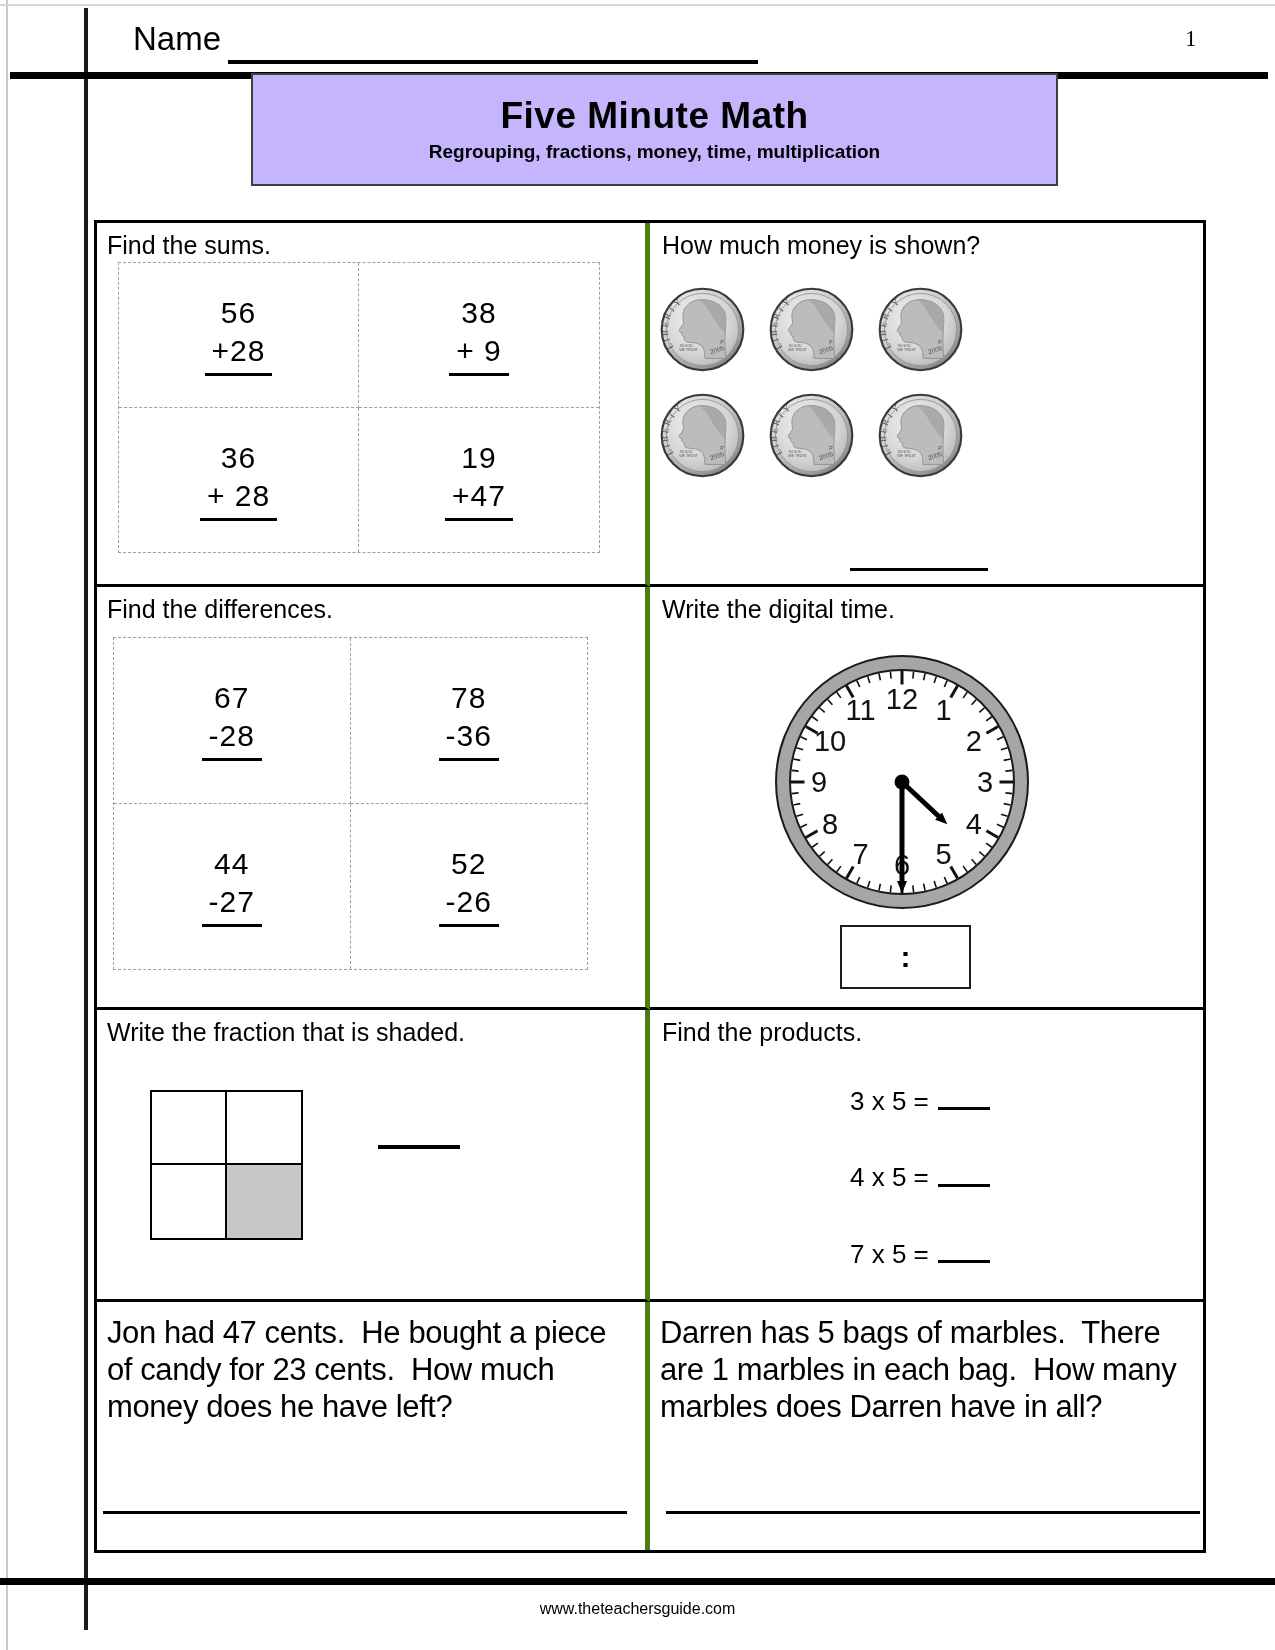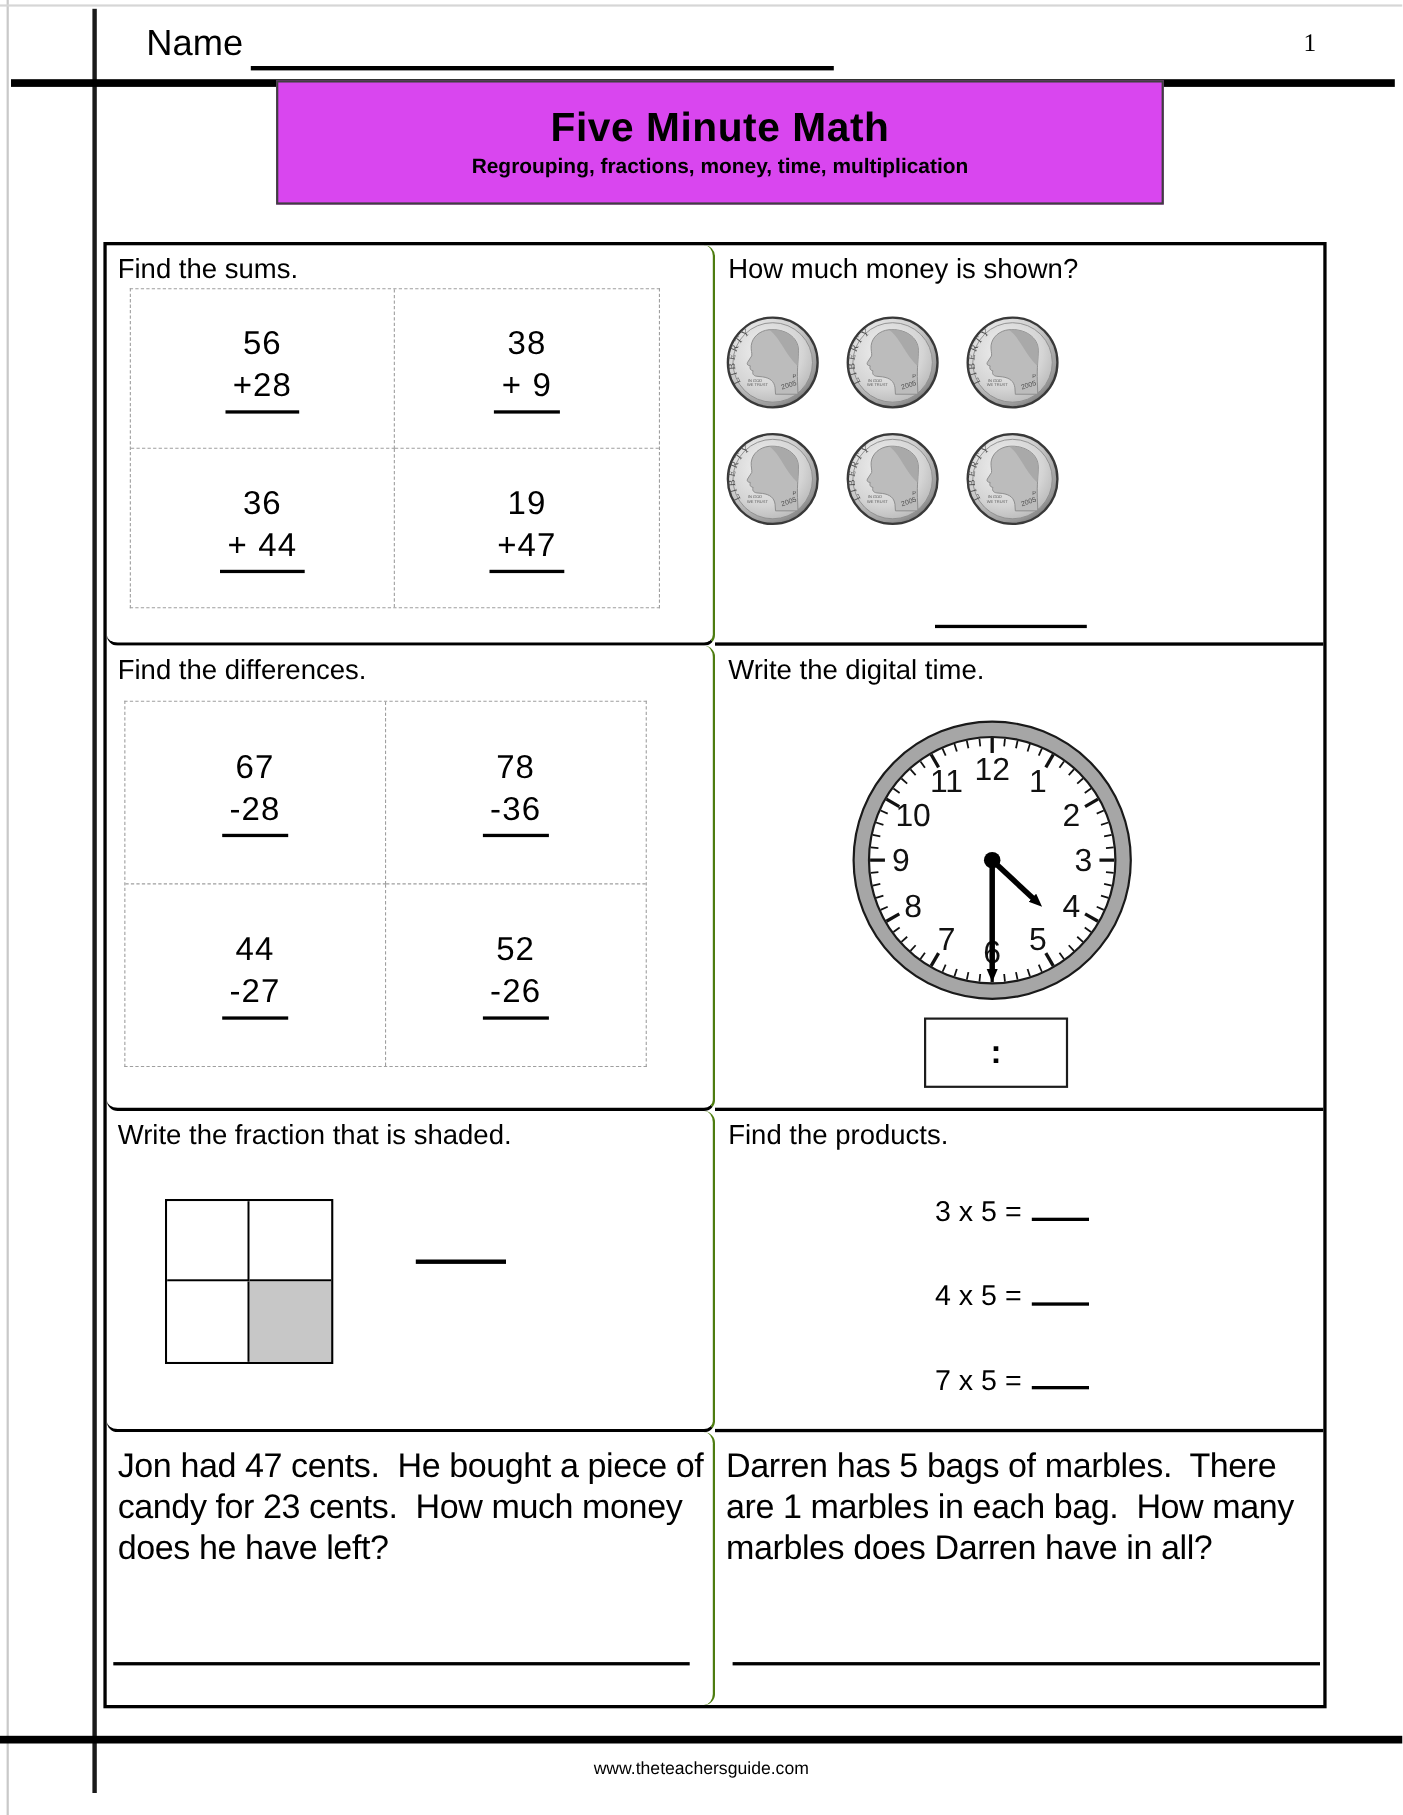--- a/index.html
+++ b/index.html
@@ -12,33 +12,33 @@
   .scan-left{left:6px;top:0;width:2px;height:1650px;background:#c9c9c9;}
   .scan-top{left:0;top:4px;width:1275px;height:2px;background:#d6d6d6;}
   
   .vrule{left:84px;top:8px;width:4px;height:1622px;background:#1b1b1b;}
   .name-label{left:133px;top:20px;font-size:33px;}
   .name-line{left:228px;top:60px;width:530px;height:4px;background:#000;}
   .page-num{left:1185px;top:26px;font-size:23px;font-family:"Liberation Serif", serif;}
   .thick-rule-top{left:10px;top:72px;width:1258px;height:7px;background:#000;}
   .thick-rule-bottom{left:0px;top:1578px;width:1275px;height:7px;background:#000;}
   .title-box{
-    left:251px;top:73px;width:807px;height:113px;background:#d946ef;
+    left:251px;top:73px;width:807px;height:113px;background:#c4b5fd;
     border:2px solid #3f3f3f;box-sizing:border-box;text-align:center;
   }
   .title-box h1{margin:20px 0 4px 0;font-size:37px;font-weight:600;letter-spacing:.5px;}
   .title-box .sub{font-size:19px;font-weight:600;}
   .footer{left:0;top:1600px;width:1275px;text-align:center;font-size:16px;}
   
   .ws{
     left:94px;top:220px;width:1112px;height:1333px;border:3px solid #000;box-sizing:border-box;
     display:grid;grid-template-columns:553px 553px;grid-template-rows:364px 423px 292px 248px;
   }
   .cell{position:relative;box-sizing:border-box;}
-  .cell.l{border-right:2px solid #4d7c0f;border-radius:10px;}
+  .cell.l{border-right:5px solid #4d7c0f;}
   .cell.b{border-bottom:3px solid #000;}
   .sec-label{position:absolute;top:8px;left:10px;font-size:25px;white-space:nowrap;}
   
   .dash-grid{position:absolute;display:grid;grid-template-columns:1fr 1fr;grid-template-rows:1fr 1fr;
     border:1px dashed #9f9f9f;box-sizing:border-box;}
   .dash-cell{display:flex;align-items:center;justify-content:center;box-sizing:border-box;}
   .dash-cell.dr{border-right:1px dashed #9f9f9f;justify-content:center;}
   .dash-cell.db{border-bottom:1px dashed #9f9f9f;}
   .prob{text-align:center;font-size:30px;line-height:38px;letter-spacing:1px;}
   .prob .bot{display:inline-block;border-bottom:3px solid #000;padding:0 7px 3px 7px;white-space:pre;}
@@ -96,21 +96,21 @@
       <div class="dash-cell dr db">
         <div class="prob"><span>56</span><br>
         <span class="bot">+28</span></div>
       </div>
       <div class="dash-cell db">
         <div class="prob"><span>38</span><br>
         <span class="bot">+ 9</span></div>
       </div>
       <div class="dash-cell dr">
         <div class="prob"><span>36</span><br>
-        <span class="bot">+ 44</span></div>
+        <span class="bot">+ 28</span></div>
       </div>
       <div class="dash-cell">
         <div class="prob"><span>19</span><br>
         <span class="bot">+47</span></div>
       </div>
     </div>
   </div>
 
   <div class="cell b">
     <div class="sec-label" style="left:12px;">How much money is shown?</div>

